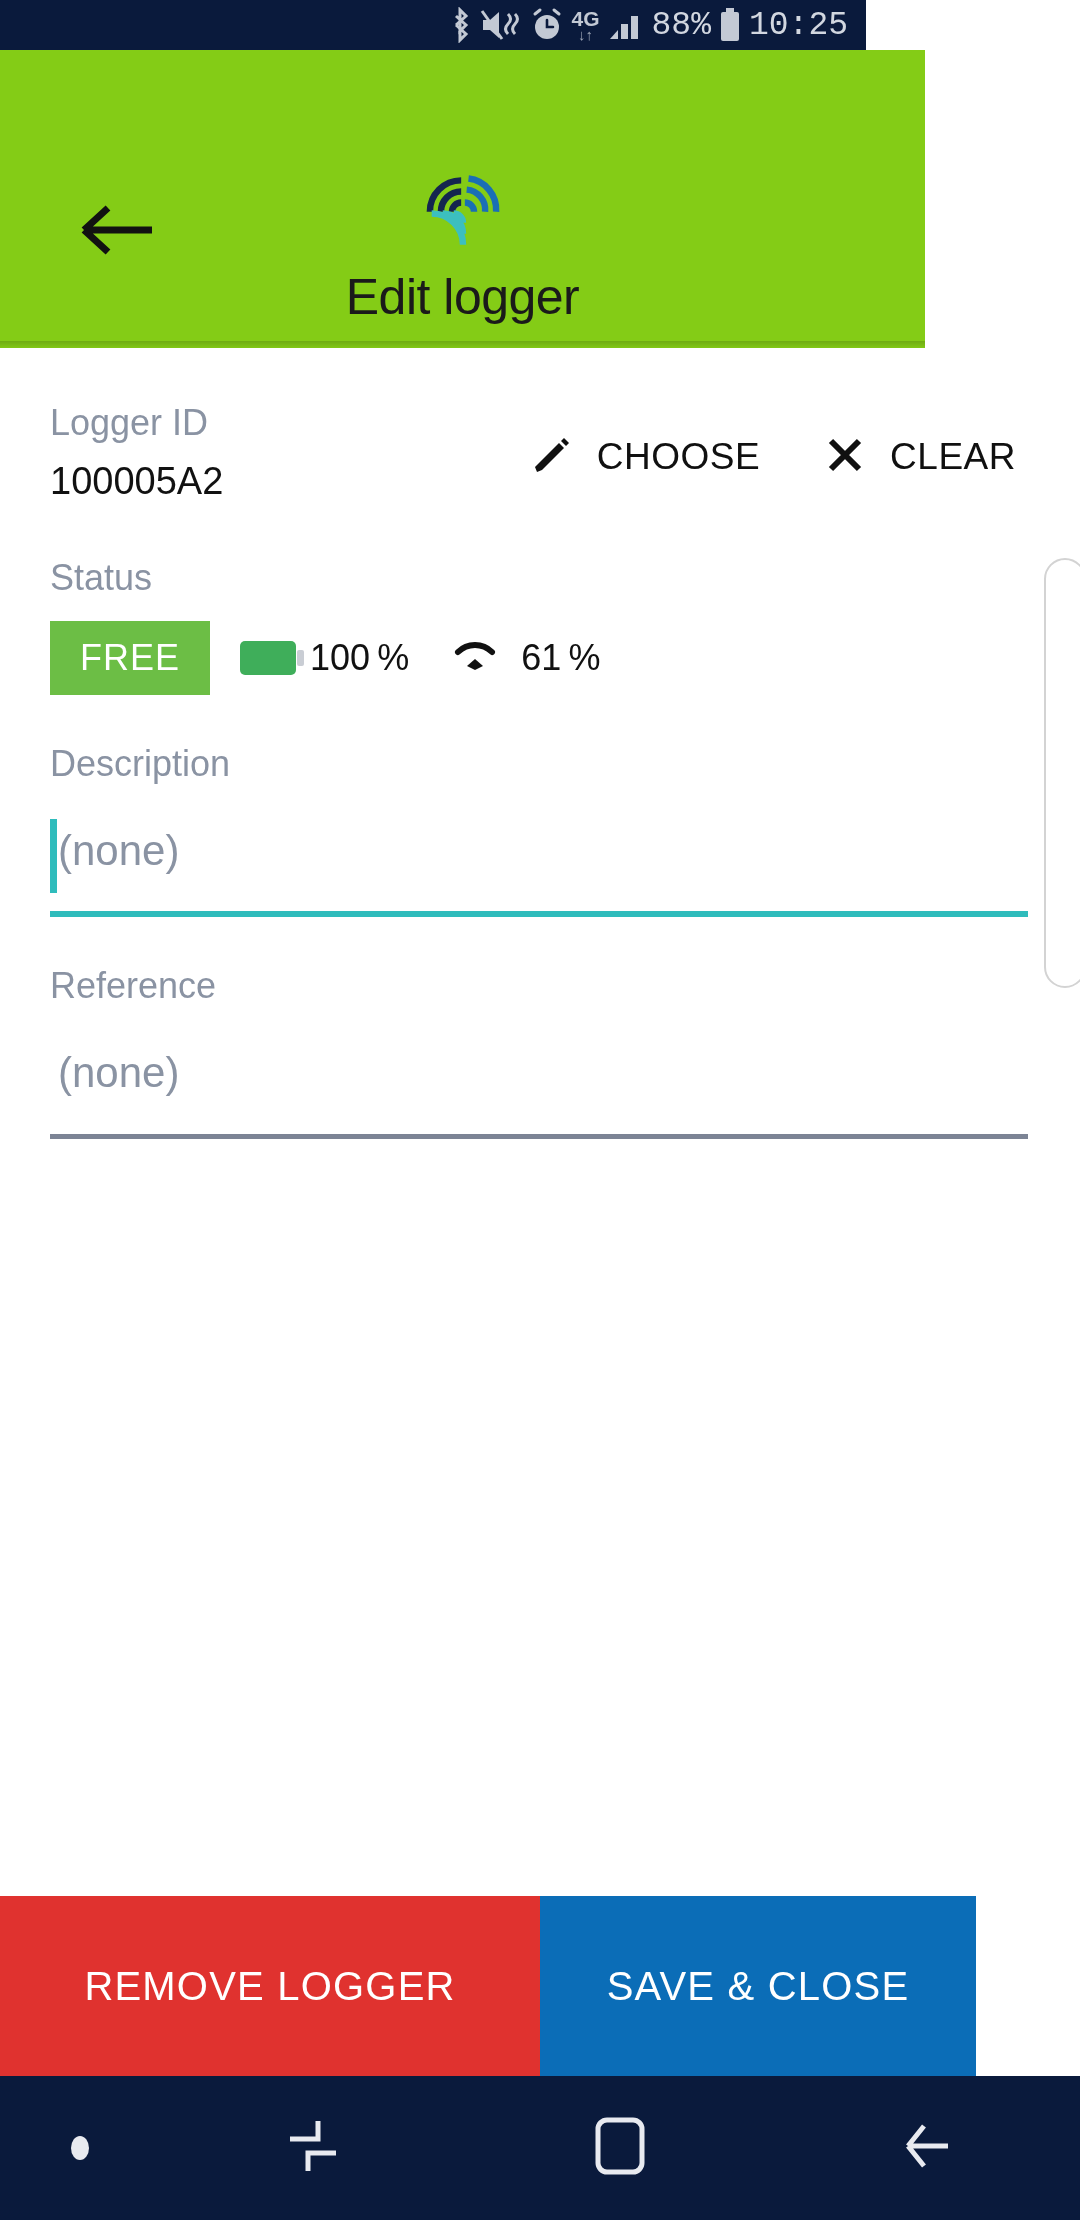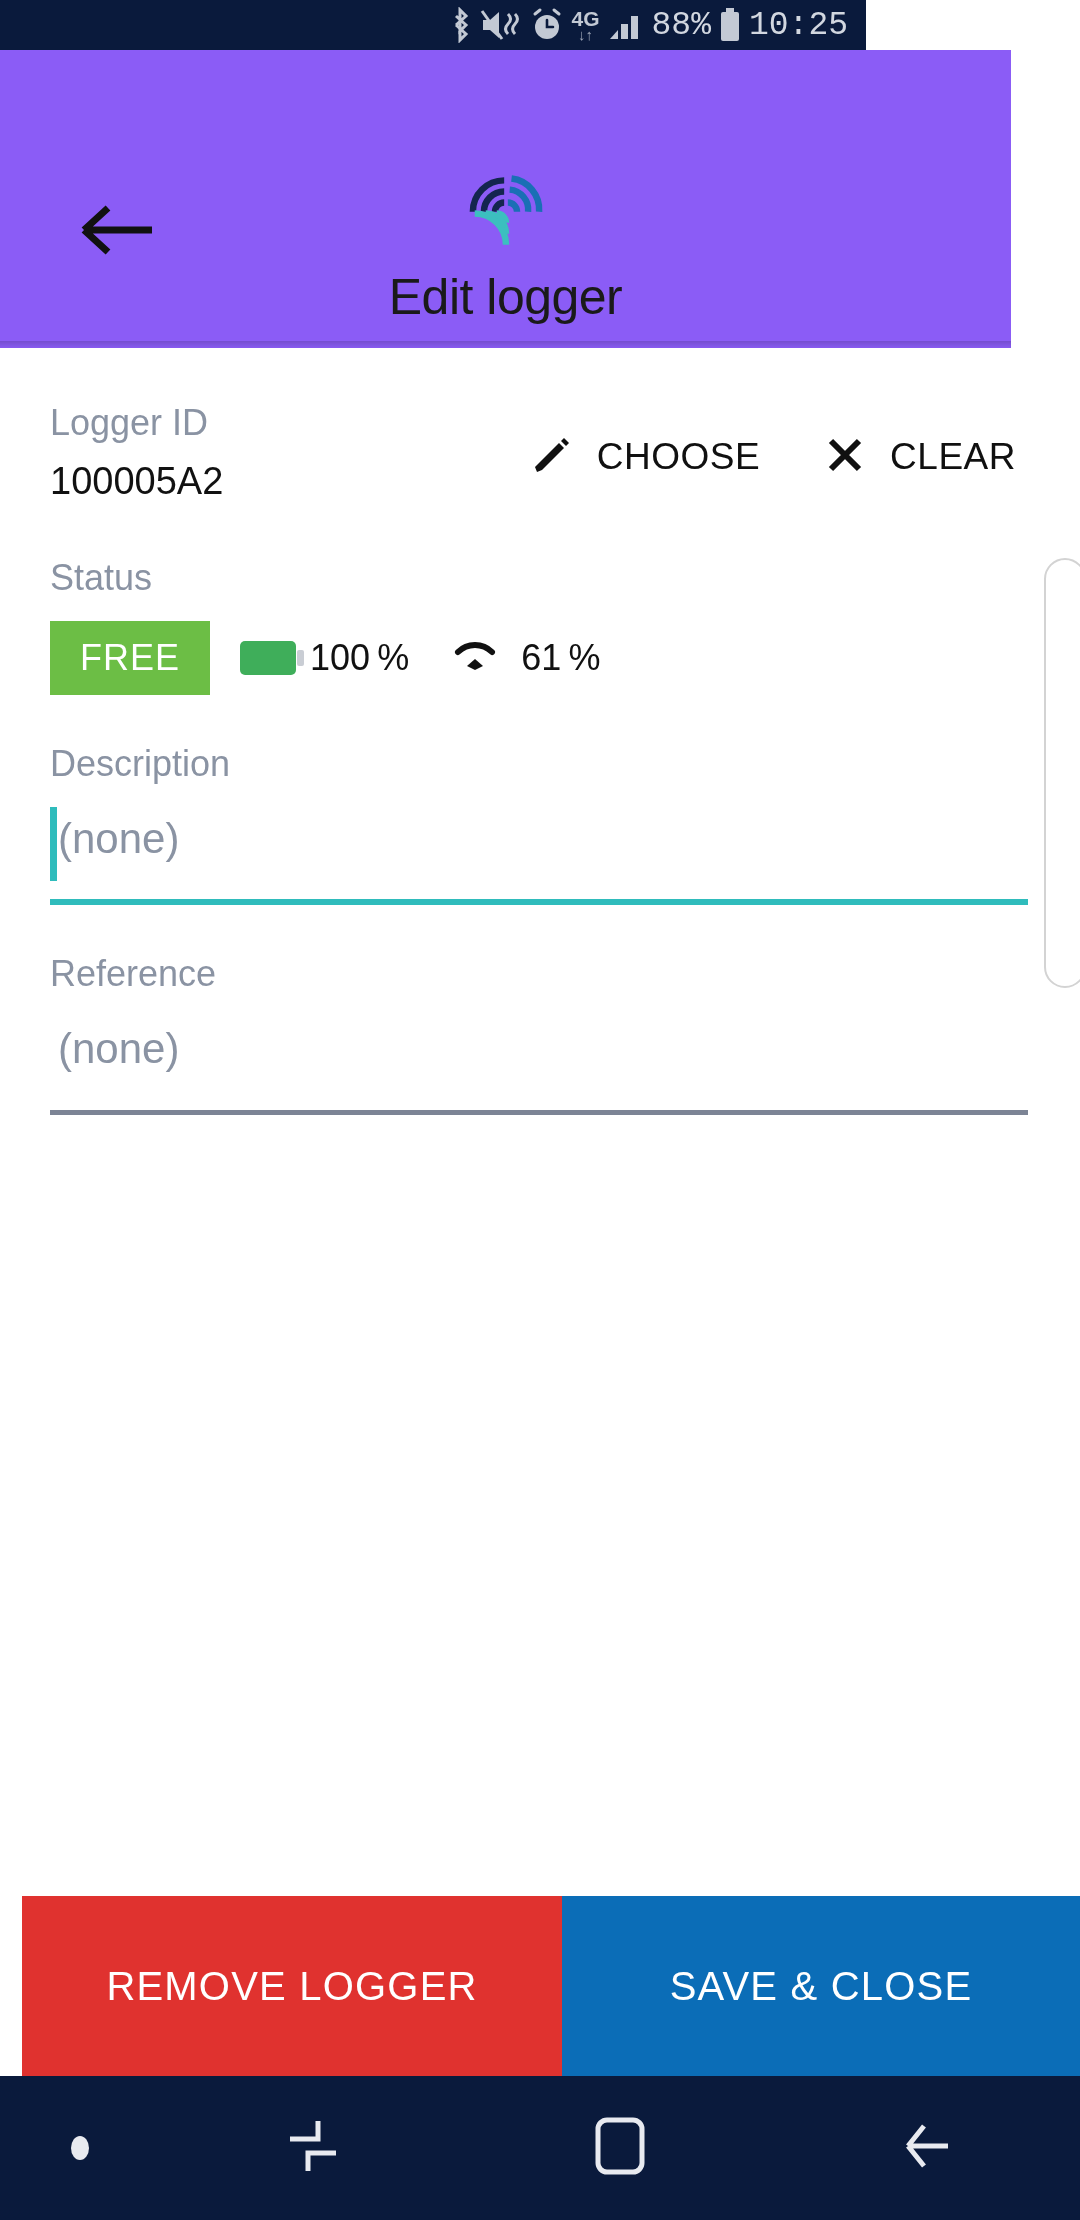--- a/index.html
+++ b/index.html
@@ -24,22 +24,22 @@
     color:#D2D7E0; font-size:33px; letter-spacing:0px;
     font-family:Liberation Mono, monospace;
   }
   .sb-4g { display:flex; flex-direction:column; align-items:center; line-height:1; }
   .sb-4g .g4 { color:#C3C9D4; font-size:21px; font-weight:bold; }
   .sb-4g .arrows { color:#9AA3B4; font-size:15px; margin-top:-2px; }
 
   
   .appbar {
     position:relative;
-    height:298px; width:1011px;
-    background:#8b5cf6;
+    height:298px; width:925px;
+    background:#84cc16;
   }
   .appbar::after {
     content:""; position:absolute; left:0; right:0; bottom:-1px; height:8px;
     background:linear-gradient(to bottom, rgba(0,0,0,0.16), rgba(0,0,0,0));
   }
   .back-arrow {
     position:absolute; left:78px; top:152px;
     width:78px; height:56px;
     cursor:pointer;
   }
@@ -101,21 +101,21 @@
     position:relative;
   }
   .batt-icon::after {
     content:""; position:absolute; right:-8px; top:9px;
     width:7px; height:16px; background:#C9CDD4; border-radius:2px;
   }
   .metric-wifi { margin-left:44px;gap:24px; }
 
   .input-block { margin-top:48px; }
   .input-field {
-    margin-top:24px; position:relative;
+    margin-top:36px; position:relative;
     height:96px;
   }
   .input-value {
     font-size:42px; color:#8A93A3; font-weight:400;
     position:absolute; left:8px; top:6px;
   }
   .input-underline {
     position:absolute; left:0; right:2px; bottom:0;
     height:5px; background:#7C8495;
   }
@@ -130,23 +130,22 @@
     position:absolute; right:-6px; top:210px;
     width:42px; height:430px;
     border:2px solid #D3D3D3;
     border-radius:22px;
     background:transparent;
   }
 
   
   .bottom-actions {
     position:absolute; top:1896px; left:0;
-    width:1080px; height:180px;
+    width:976px; height:180px;
     display:flex;
-    padding-left:22px;
   }
   .btn-remove {
     flex:0 0 540px; background:#E0322F;
     display:flex; align-items:center; justify-content:center;
     color:#ffffff; font-size:40px; letter-spacing:1.2px;
     cursor:pointer;
   }
   .btn-save {
     flex:1; background:#0B6DB7;
     display:flex; align-items:center; justify-content:center;

